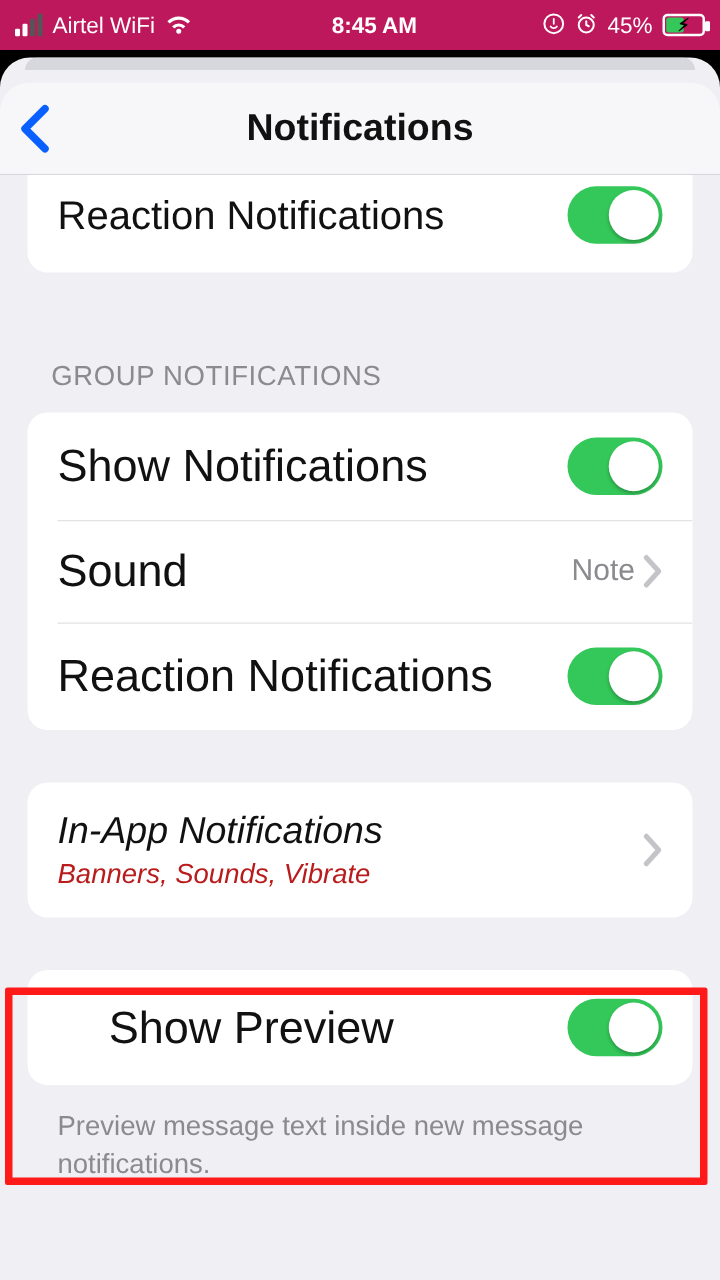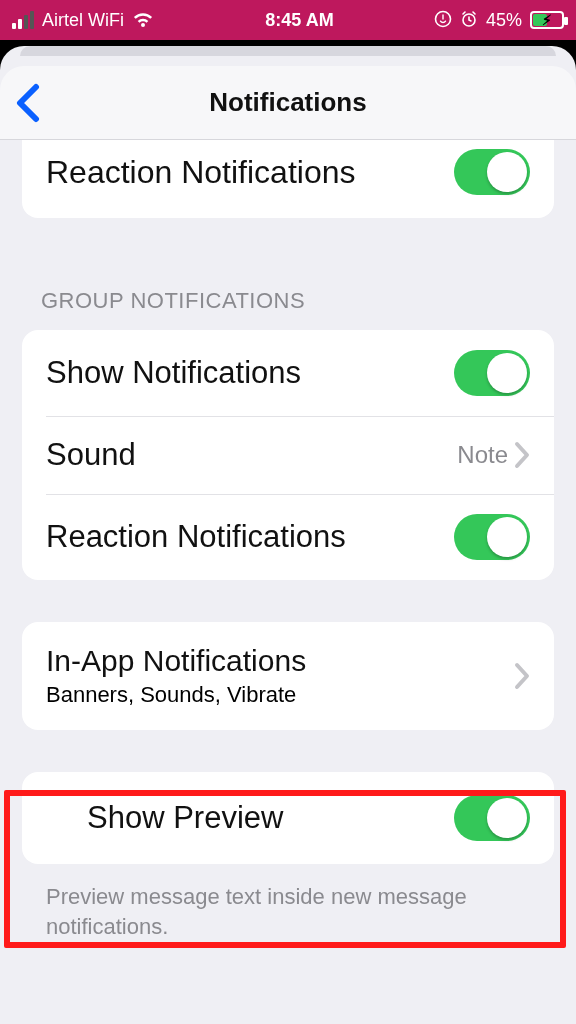--- a/index.html
+++ b/index.html
@@ -82,21 +82,21 @@
     background:#f7f7f9;
     border-bottom:1px solid #d7d7dc;
     display:flex;
     align-items:center;
     justify-content:center;
     border-top-left-radius:24px;
     border-top-right-radius:24px;
     margin-top:20px;
   }
   .nav-title{
-    font-size:26px; font-weight:700; color:#111;
+    font-size:30px; font-weight:700; color:#111;
   }
   .back-btn{
     position:absolute; left:14px; top:50%; transform:translateY(-50%);
     width:30px; height:40px;
   }
   .back-btn svg{width:100%;height:100%;}
 
   .content{
     position:absolute;
     left:0; right:0;
@@ -135,27 +135,27 @@
     position:relative;
   }
   .row + .row::before{
     content:"";
     position:absolute;
     left:24px; right:0; top:0;
     height:1px; background:#e2e2e6;
   }
   .row .label{
     flex:1;
-    font-size:31px;
+    font-size:36px;
     color:#111;
     font-weight:400;
   }
   .row .sublabel{
     font-size:22px;
-    color:#000000;
+    color:#b91c1c;
     margin-top:4px;
   }
   .row .value{
     font-size:24px;
     color:#8a8a8f;
     margin-right:6px;
   }
   .labels-col{display:flex; flex-direction:column;}
   .row.nav-row{min-height:108px;}
   .row.nav-row .label{font-size:30px;}
@@ -280,21 +280,21 @@
           </div>
         </div>
         <div class="row">
           <div class="label">Reaction Notifications</div>
           <div class="toggle on">
               <div class="knob"></div>
             </div>
         </div>
       </div>
 
-      <div class="group" style="margin-top:42px;">
+      <div class="group" style="margin-top:42px;font-style:italic;">
         <div class="row nav-row">
           <div class="labels-col" style="flex:1;">
             <div class="label">In-App Notifications</div>
             <div class="sublabel">Banners, Sounds, Vibrate</div>
           </div>
           <div class="chevron">
             <svg viewBox="0 0 16 28">
                 <polyline points="3,3 13,14 3,25" fill="none" stroke="#c4c4c8" stroke-width="4" stroke-linecap="round" stroke-linejoin="round"></polyline>
               </svg>
           </div>

